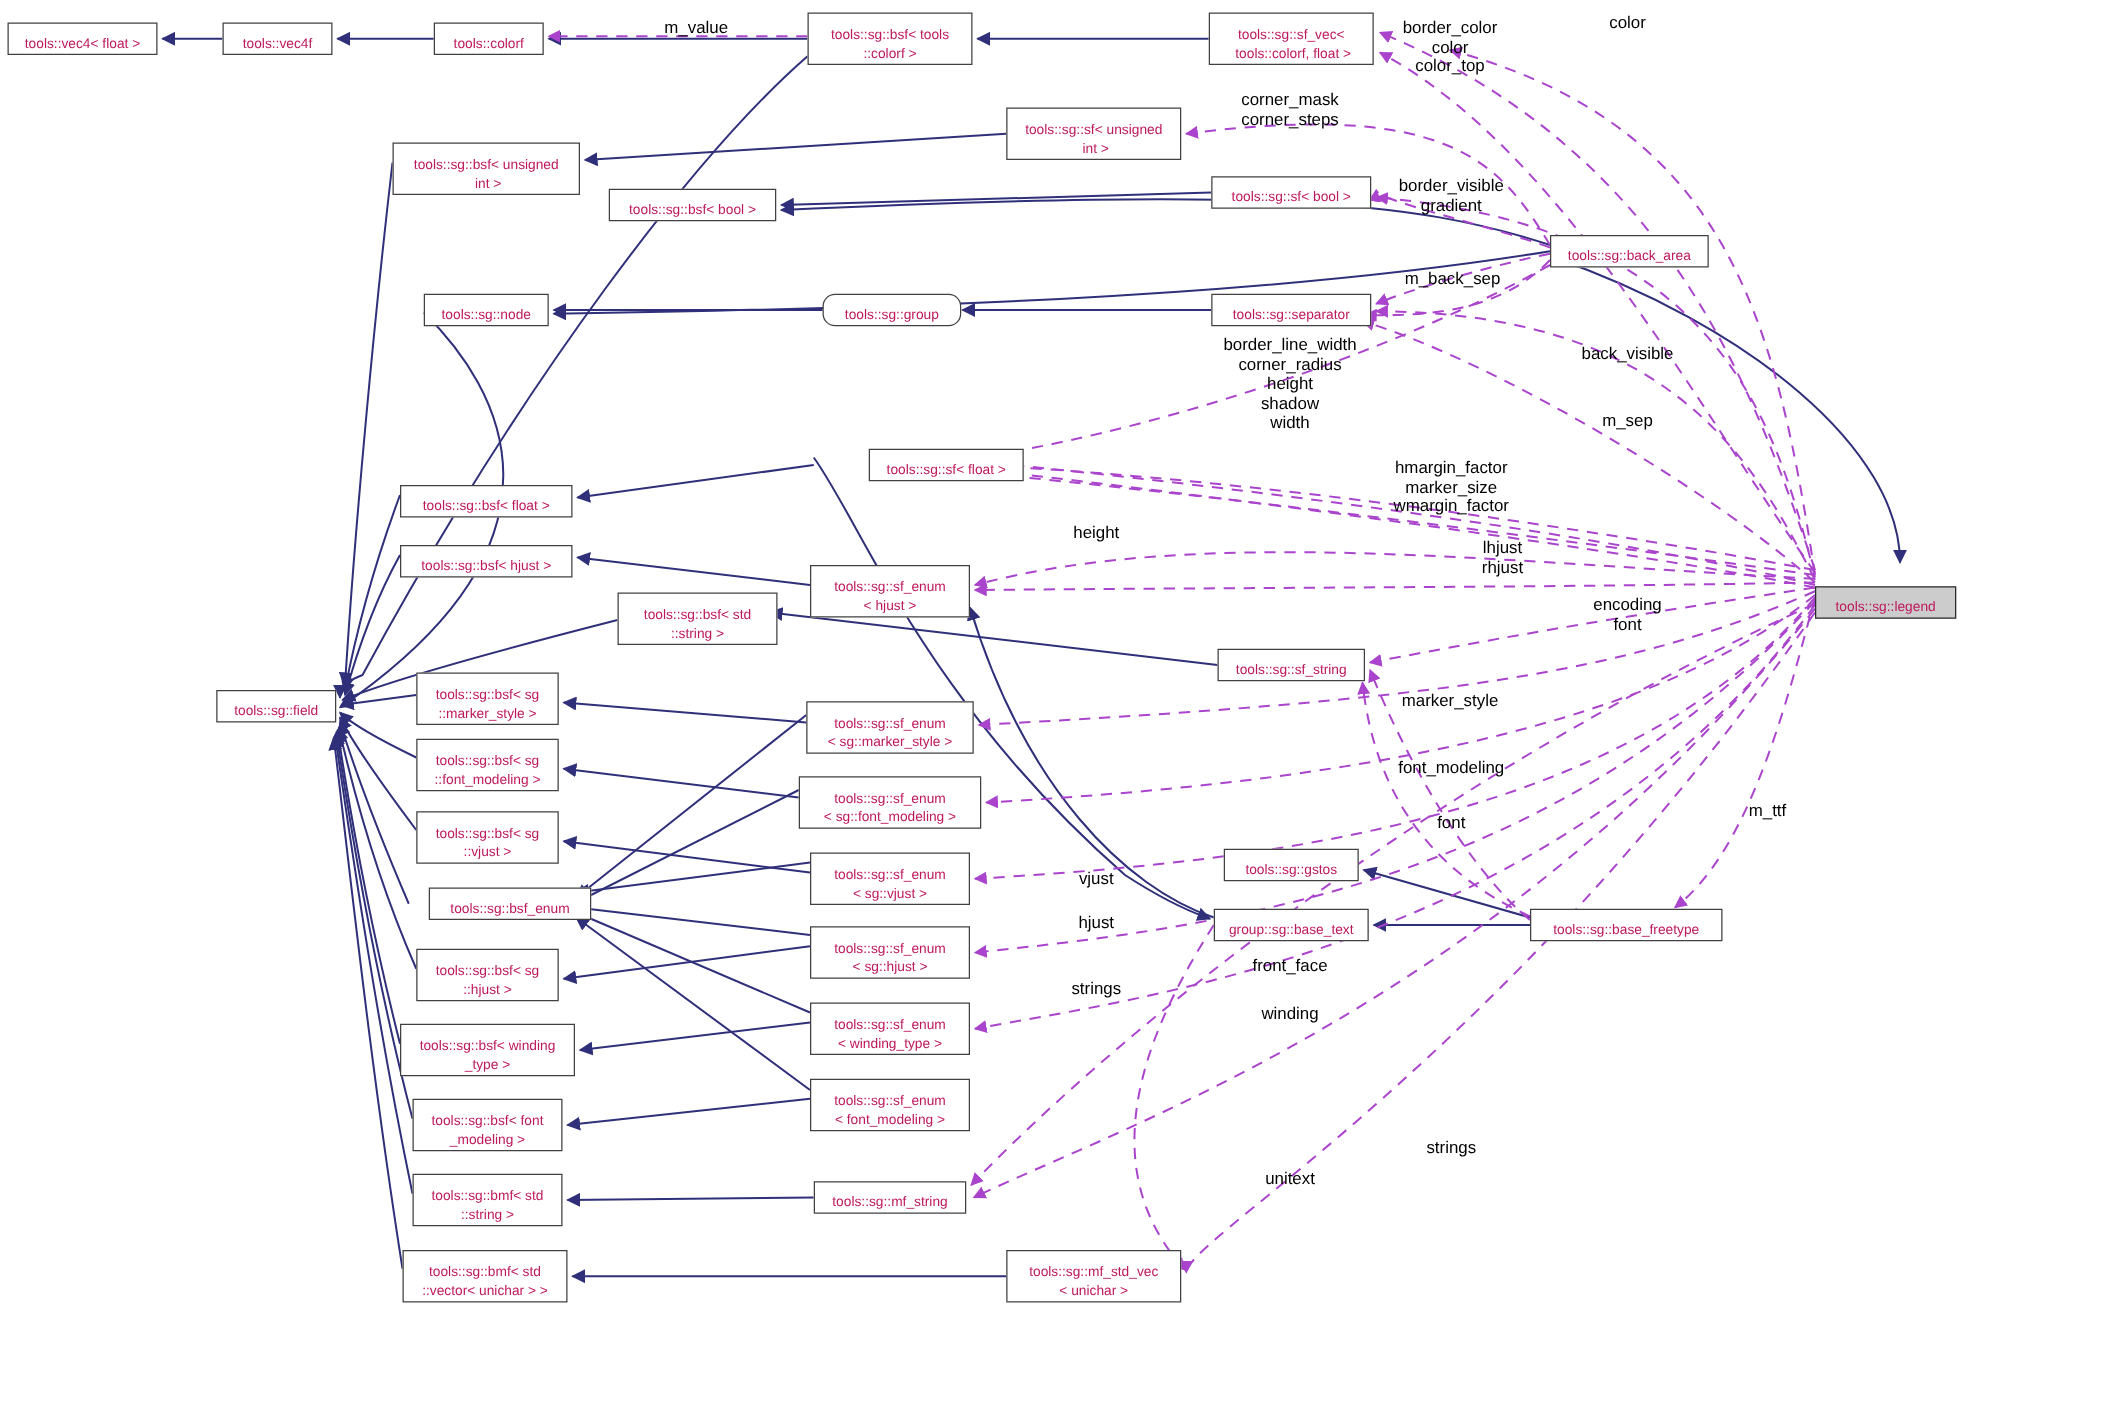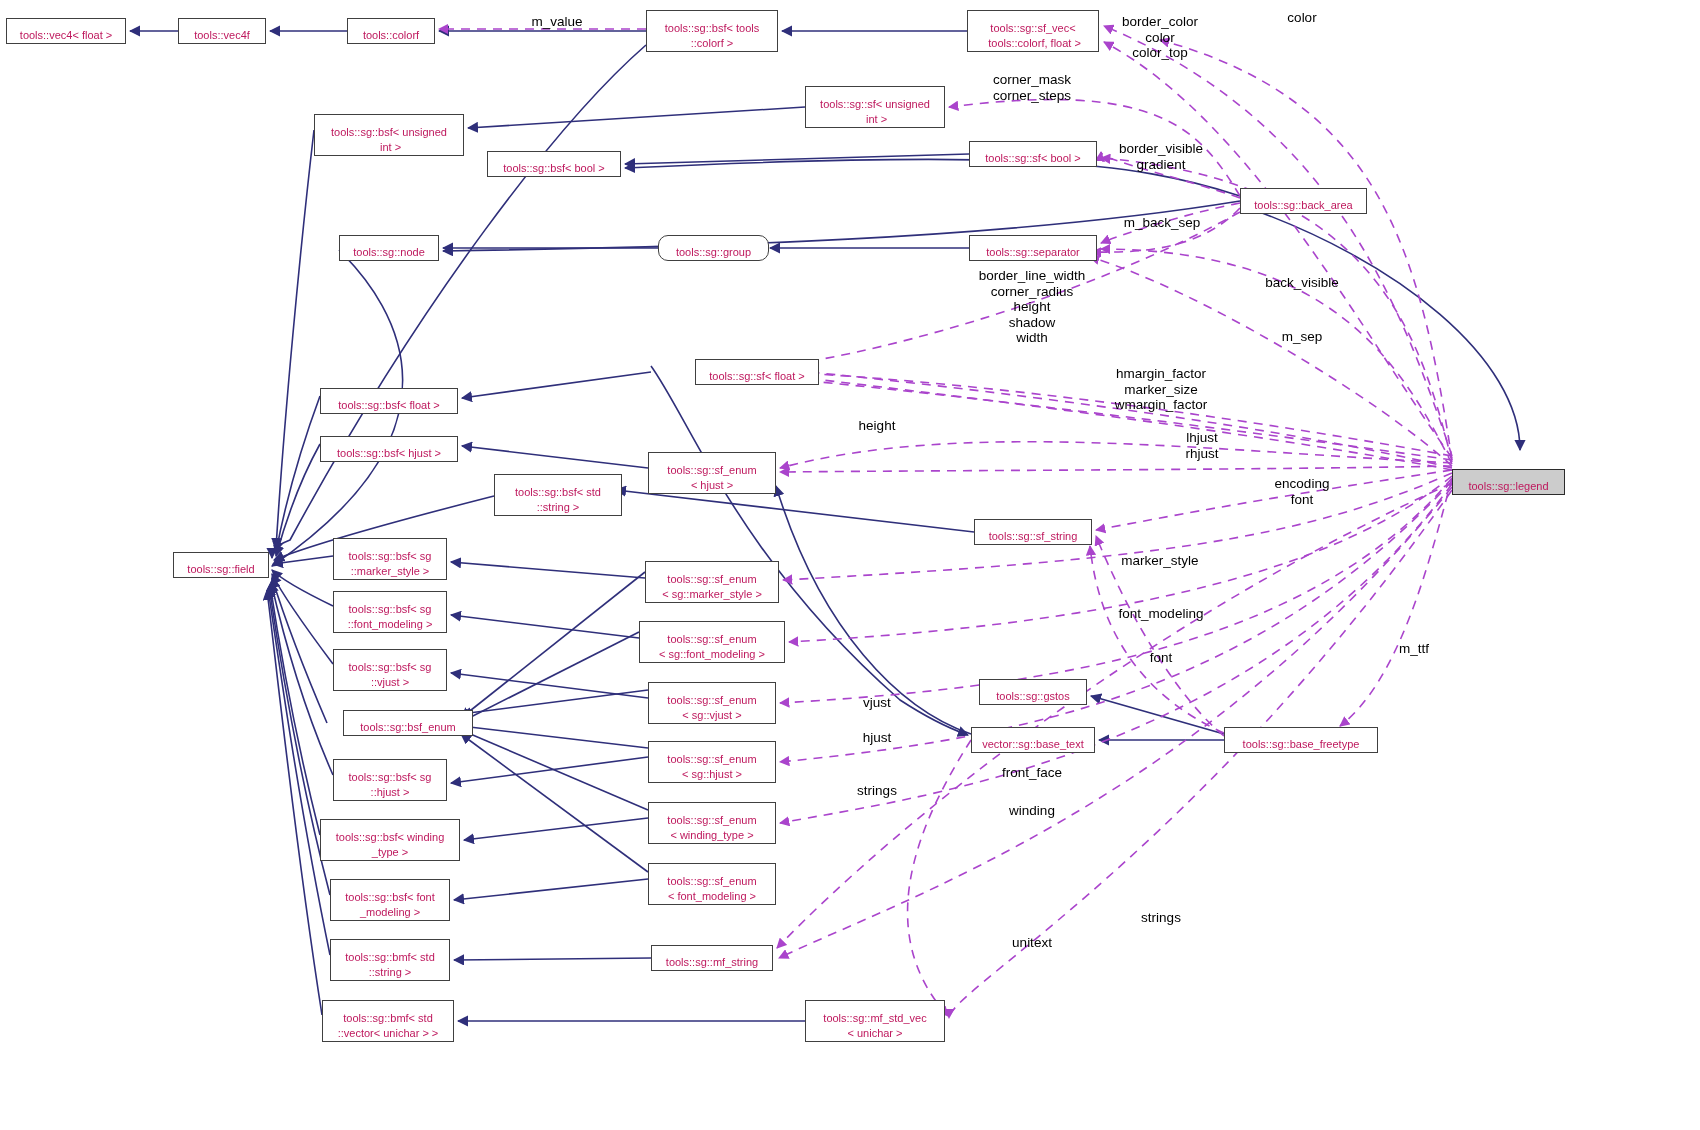--- a/index.html
+++ b/index.html
@@ -186,21 +186,21 @@
       <div class="node" style="left: 333px; top: 591px; width: 114px; height: 42px;"><span>tools::sg::bsf&lt; sg
 ::font_modeling &gt;</span></div>
       <div class="node" style="left: 639px; top: 621px; width: 146px; height: 42px;"><span>tools::sg::sf_enum
 &lt; sg::font_modeling &gt;</span></div>
       <div class="node" style="left: 333px; top: 649px; width: 114px; height: 42px;"><span>tools::sg::bsf&lt; sg
 ::vjust &gt;</span></div>
       <div class="node" style="left: 648px; top: 682px; width: 128px; height: 42px;"><span>tools::sg::sf_enum
 &lt; sg::vjust &gt;</span></div>
       <div class="node" style="left: 979px; top: 679px; width: 108px; height: 26px;"><span>tools::sg::gstos</span></div>
       <div class="node" style="left: 327px; top: 710px; width: 130px; height: 26px; margin-left: 16px;"><span>tools::sg::bsf_enum</span></div>
-      <div class="node" style="left: 971px; top: 727px; width: 124px; height: 26px;"><span>vector::sg::base_text</span></div>
+      <div class="node" style="left: 971px; top: 727px; width: 124px; height: 26px;"><span>group::sg::base_text</span></div>
       <div class="node" style="left: 1224px; top: 727px; width: 154px; height: 26px;"><span>tools::sg::base_freetype</span></div>
       <div class="node" style="left: 648px; top: 741px; width: 128px; height: 42px;"><span>tools::sg::sf_enum
 &lt; sg::hjust &gt;</span></div>
       <div class="node" style="left: 333px; top: 759px; width: 114px; height: 42px;"><span>tools::sg::bsf&lt; sg
 ::hjust &gt;</span></div>
       <div class="node" style="left: 648px; top: 802px; width: 128px; height: 42px;"><span>tools::sg::sf_enum
 &lt; winding_type &gt;</span></div>
       <div class="node" style="left: 320px; top: 819px; width: 140px; height: 42px;"><span>tools::sg::bsf&lt; winding
 _type &gt;</span></div>
       <div class="node" style="left: 648px; top: 863px; width: 128px; height: 42px;"><span>tools::sg::sf_enum

